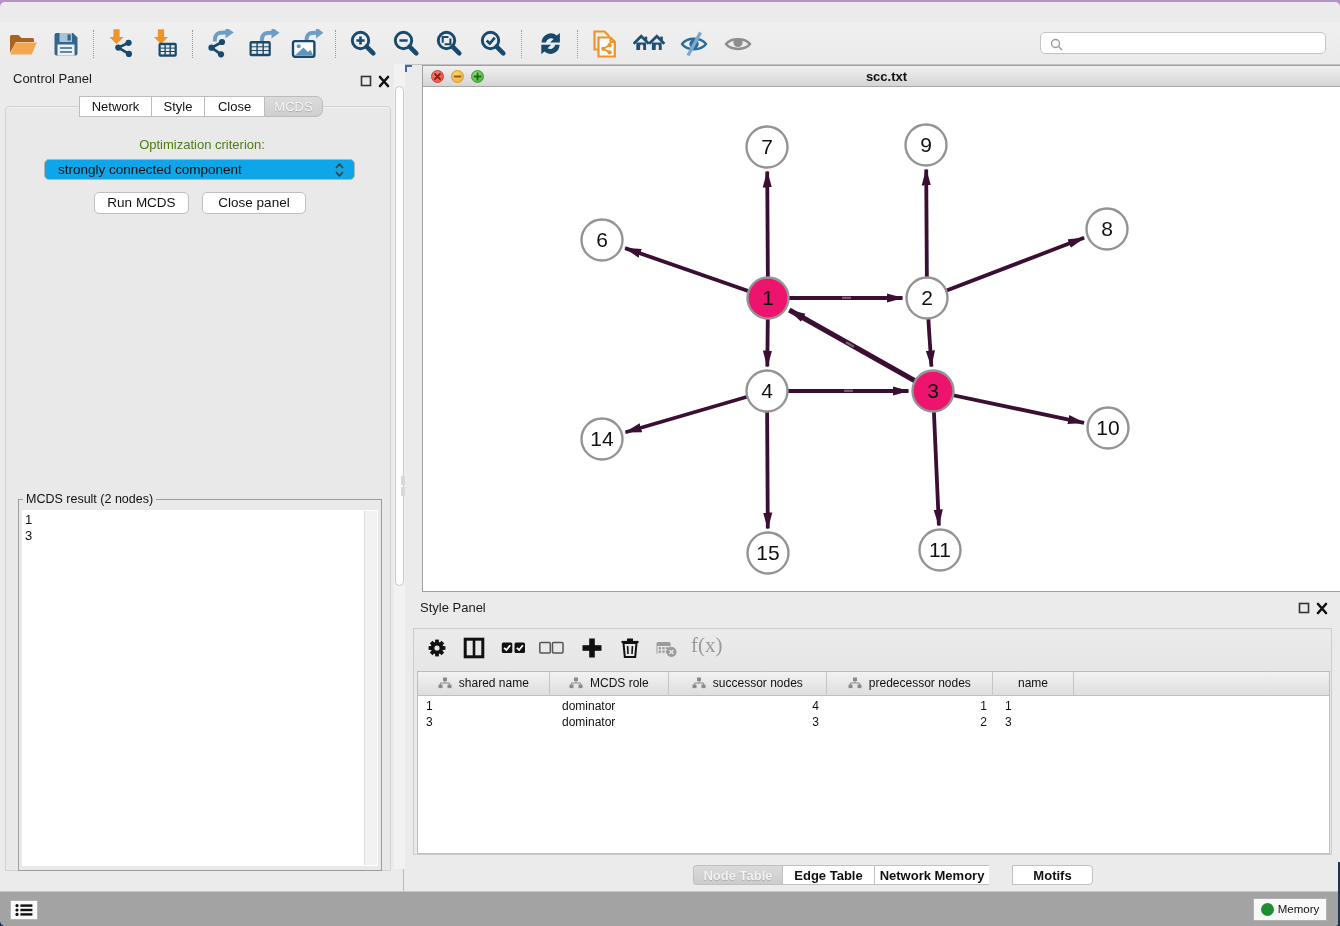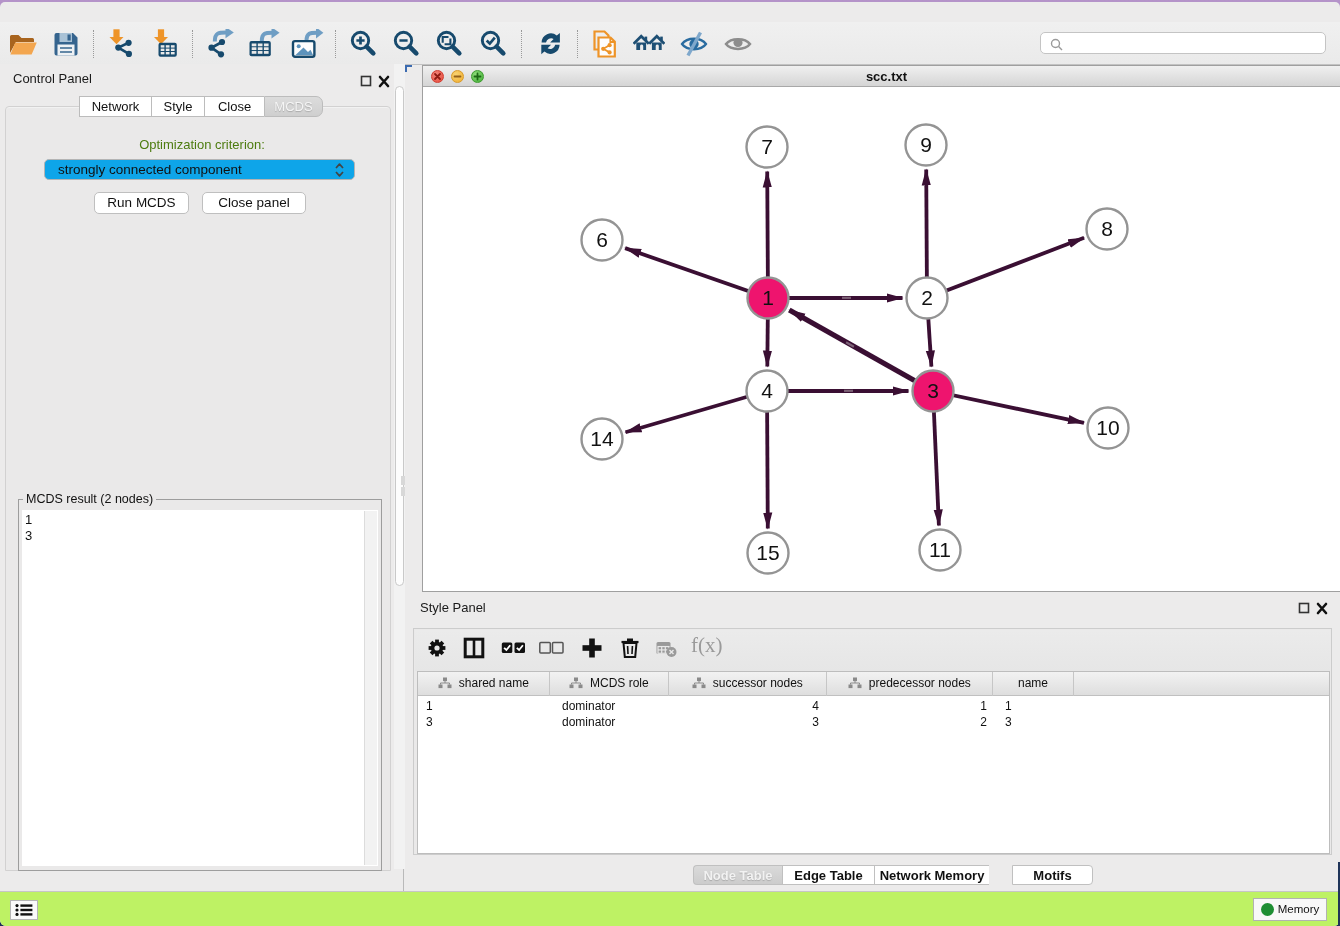--- a/index.html
+++ b/index.html
@@ -38,21 +38,21 @@
 #tpanel-title { position:absolute; left:15px; top:8px; font-size:13px; color:#1a1a1a; }
 #tp-inner { position:absolute; left:8px; top:36px; width:919px; height:227px; background:#eae9e9; border:1px solid #cccccc; }
 #ttoolbar { position:absolute; left:1px; top:1px; width:915px; height:41px; background:linear-gradient(#ebebeb,#e6e6e6); }
 #ttable { position:absolute; left:3px; top:42px; width:913px; height:183px; background:#fff; border:1px solid #bdbdbd; }
 #thead { position:absolute; left:0; top:0; width:100%; height:24px; background:linear-gradient(#f2f2f2,#dedede); border-bottom:1px solid #c0c0c0; font-size:12px; color:#111; }
 .thcell { position:absolute; top:0; height:24px; border-right:1px solid #c6c6c6; text-align:center; line-height:23px; }
 .trow { position:absolute; left:0; width:100%; height:16px; font-size:12px; color:#111; }
 .tcell { position:absolute; top:1px; }
 .bottab { position:absolute; top:273px; height:20px; background:#fff; border:1px solid #c0c0c0; border-right:none; font-size:13px; font-weight:bold; text-align:center; color:#111; line-height:19px; }
 
-#statusbar { position:absolute; left:0; top:889px; width:100%; height:35px; background:#bef264; border-top:1px solid #c6c6c6;padding-left:28px; }
+#statusbar { position:absolute; left:0; top:889px; width:100%; height:35px; background:#a3a3a3; border-top:1px solid #c6c6c6;padding-left:28px; }
 #listbtn { position:absolute; left:10px; top:8px; width:28px; height:20px; background:#fafafa; border:1px solid #b5b5b5; }
 #membtn { position:absolute; right:13px; top:6px; width:74px; height:23px; background:#f8f8f8; border:1px solid #b2b2b2; font-size:11.5px; color:#111; text-align:center; line-height:20px; }
 svg { display:block; }
 </style>
 </head>
 <body>
 <div id="win">
 
 
   <div id="toolbar">

